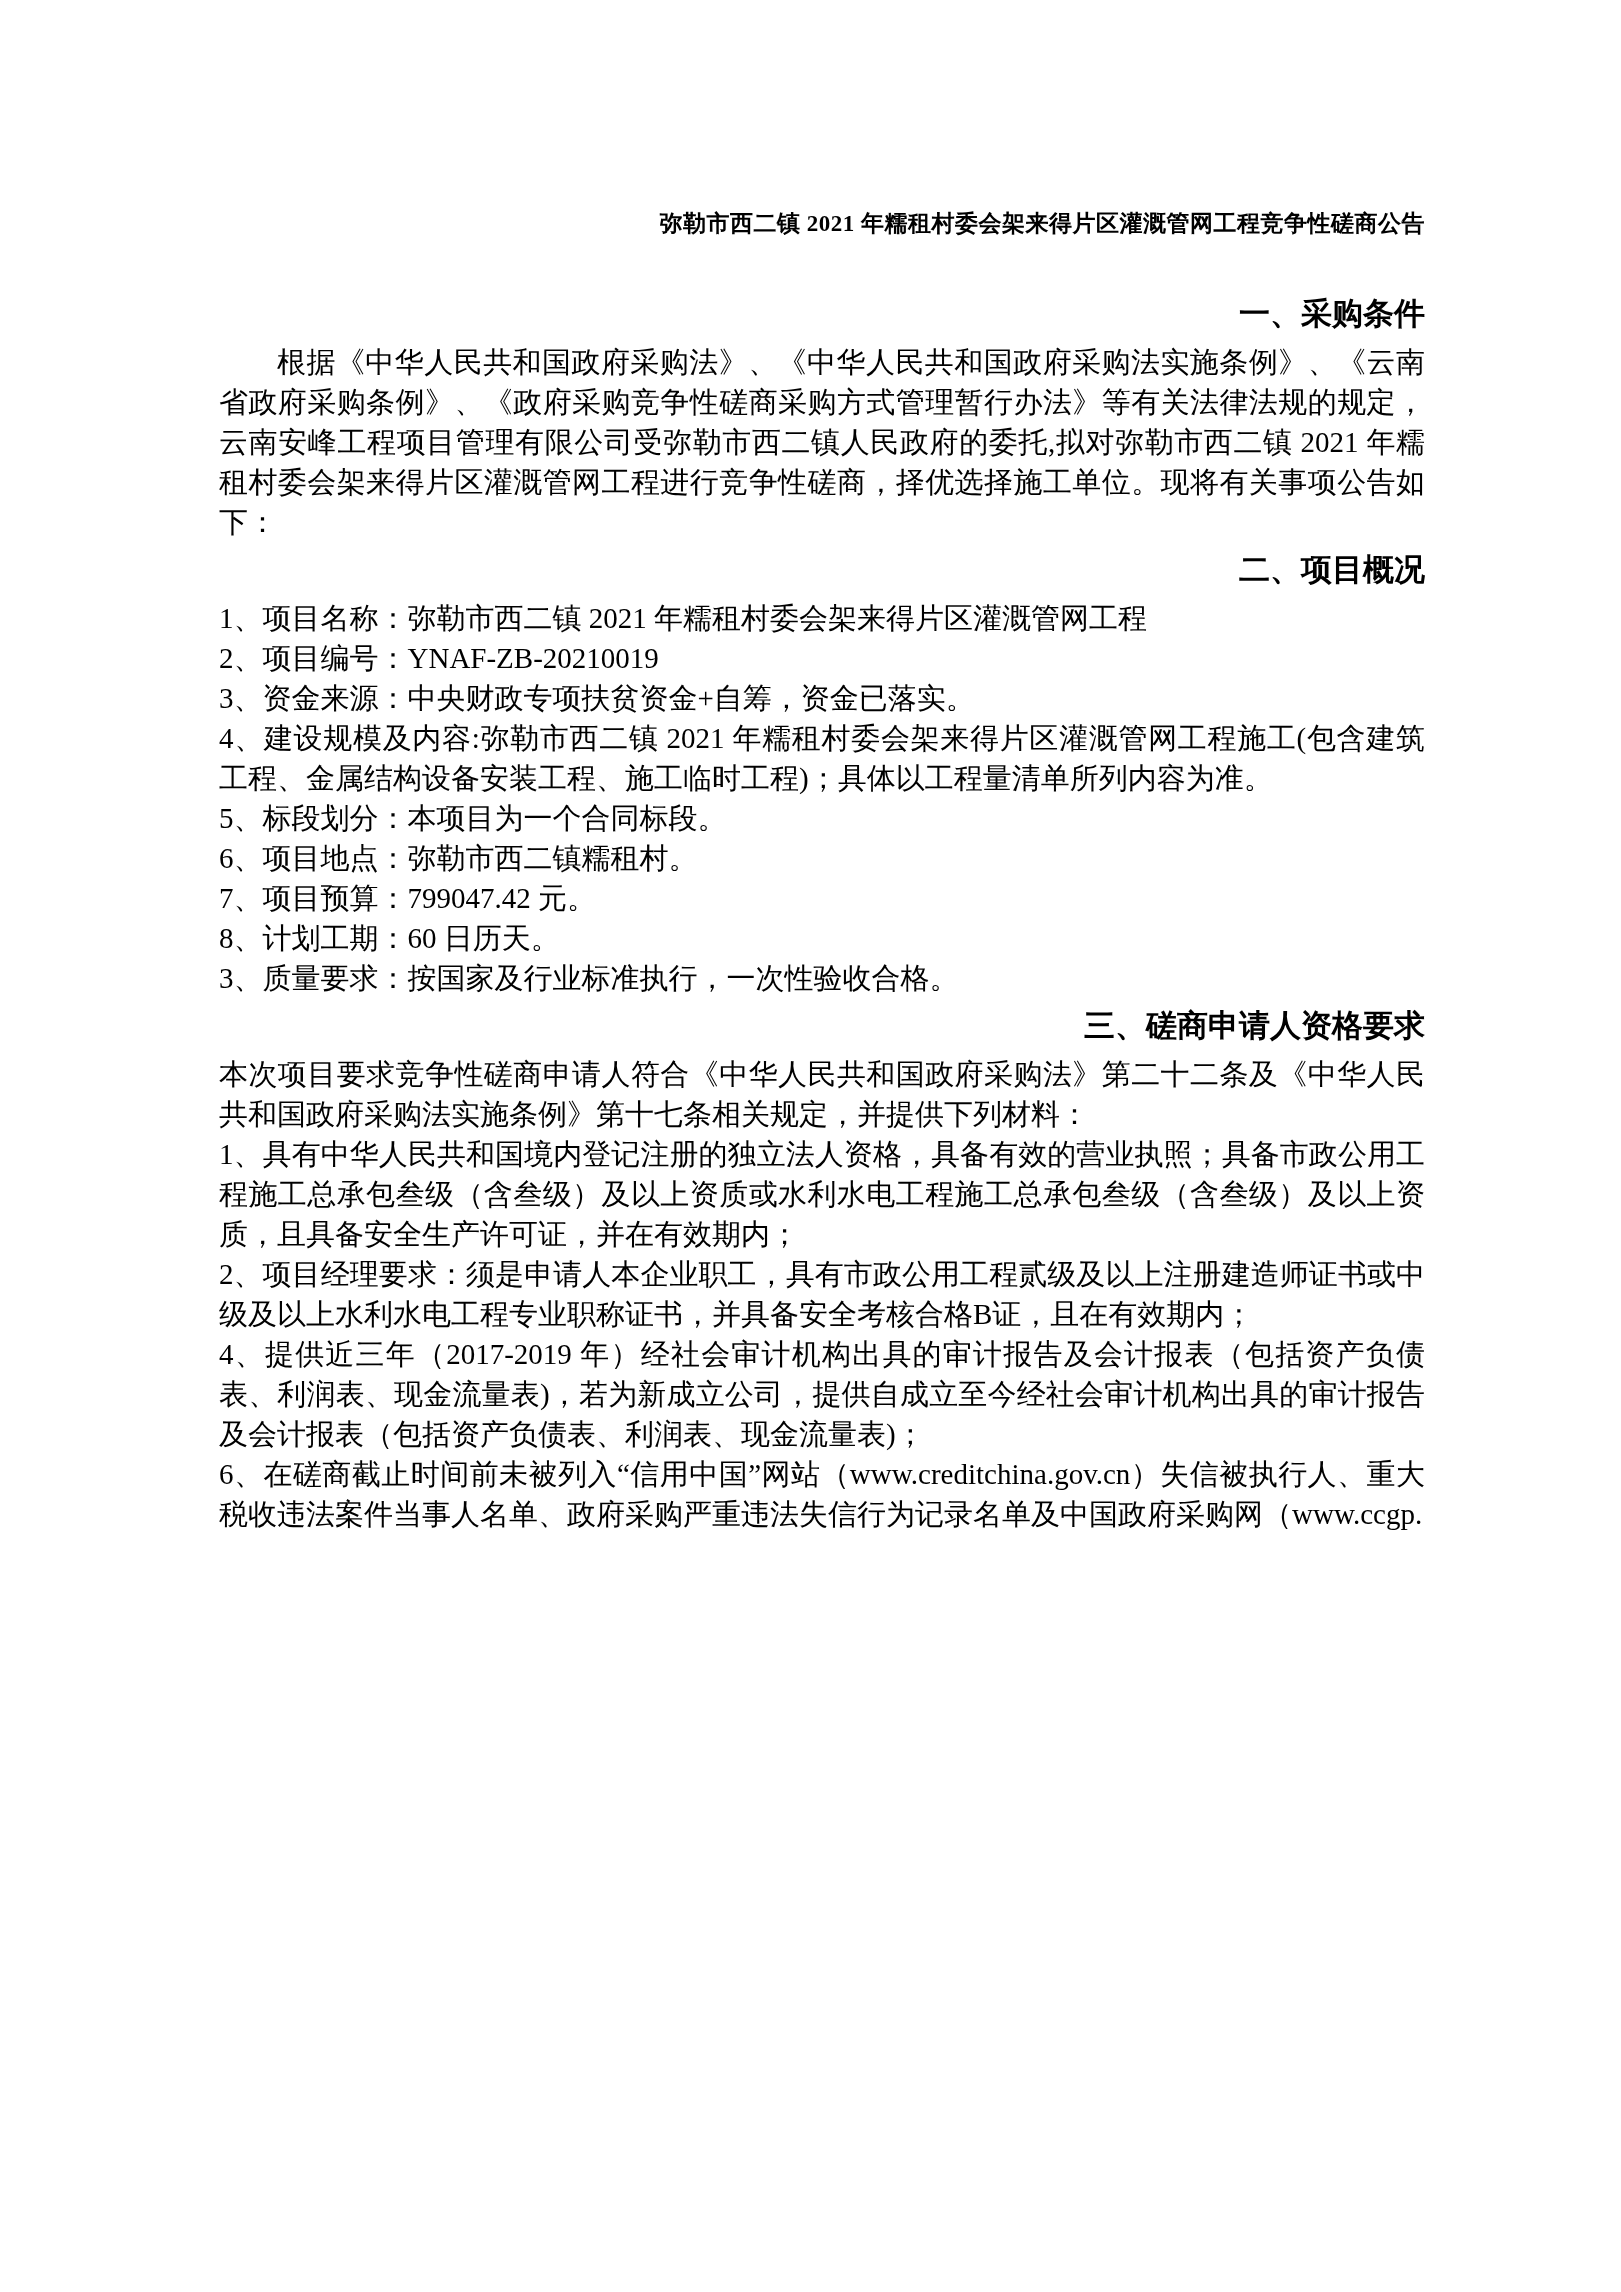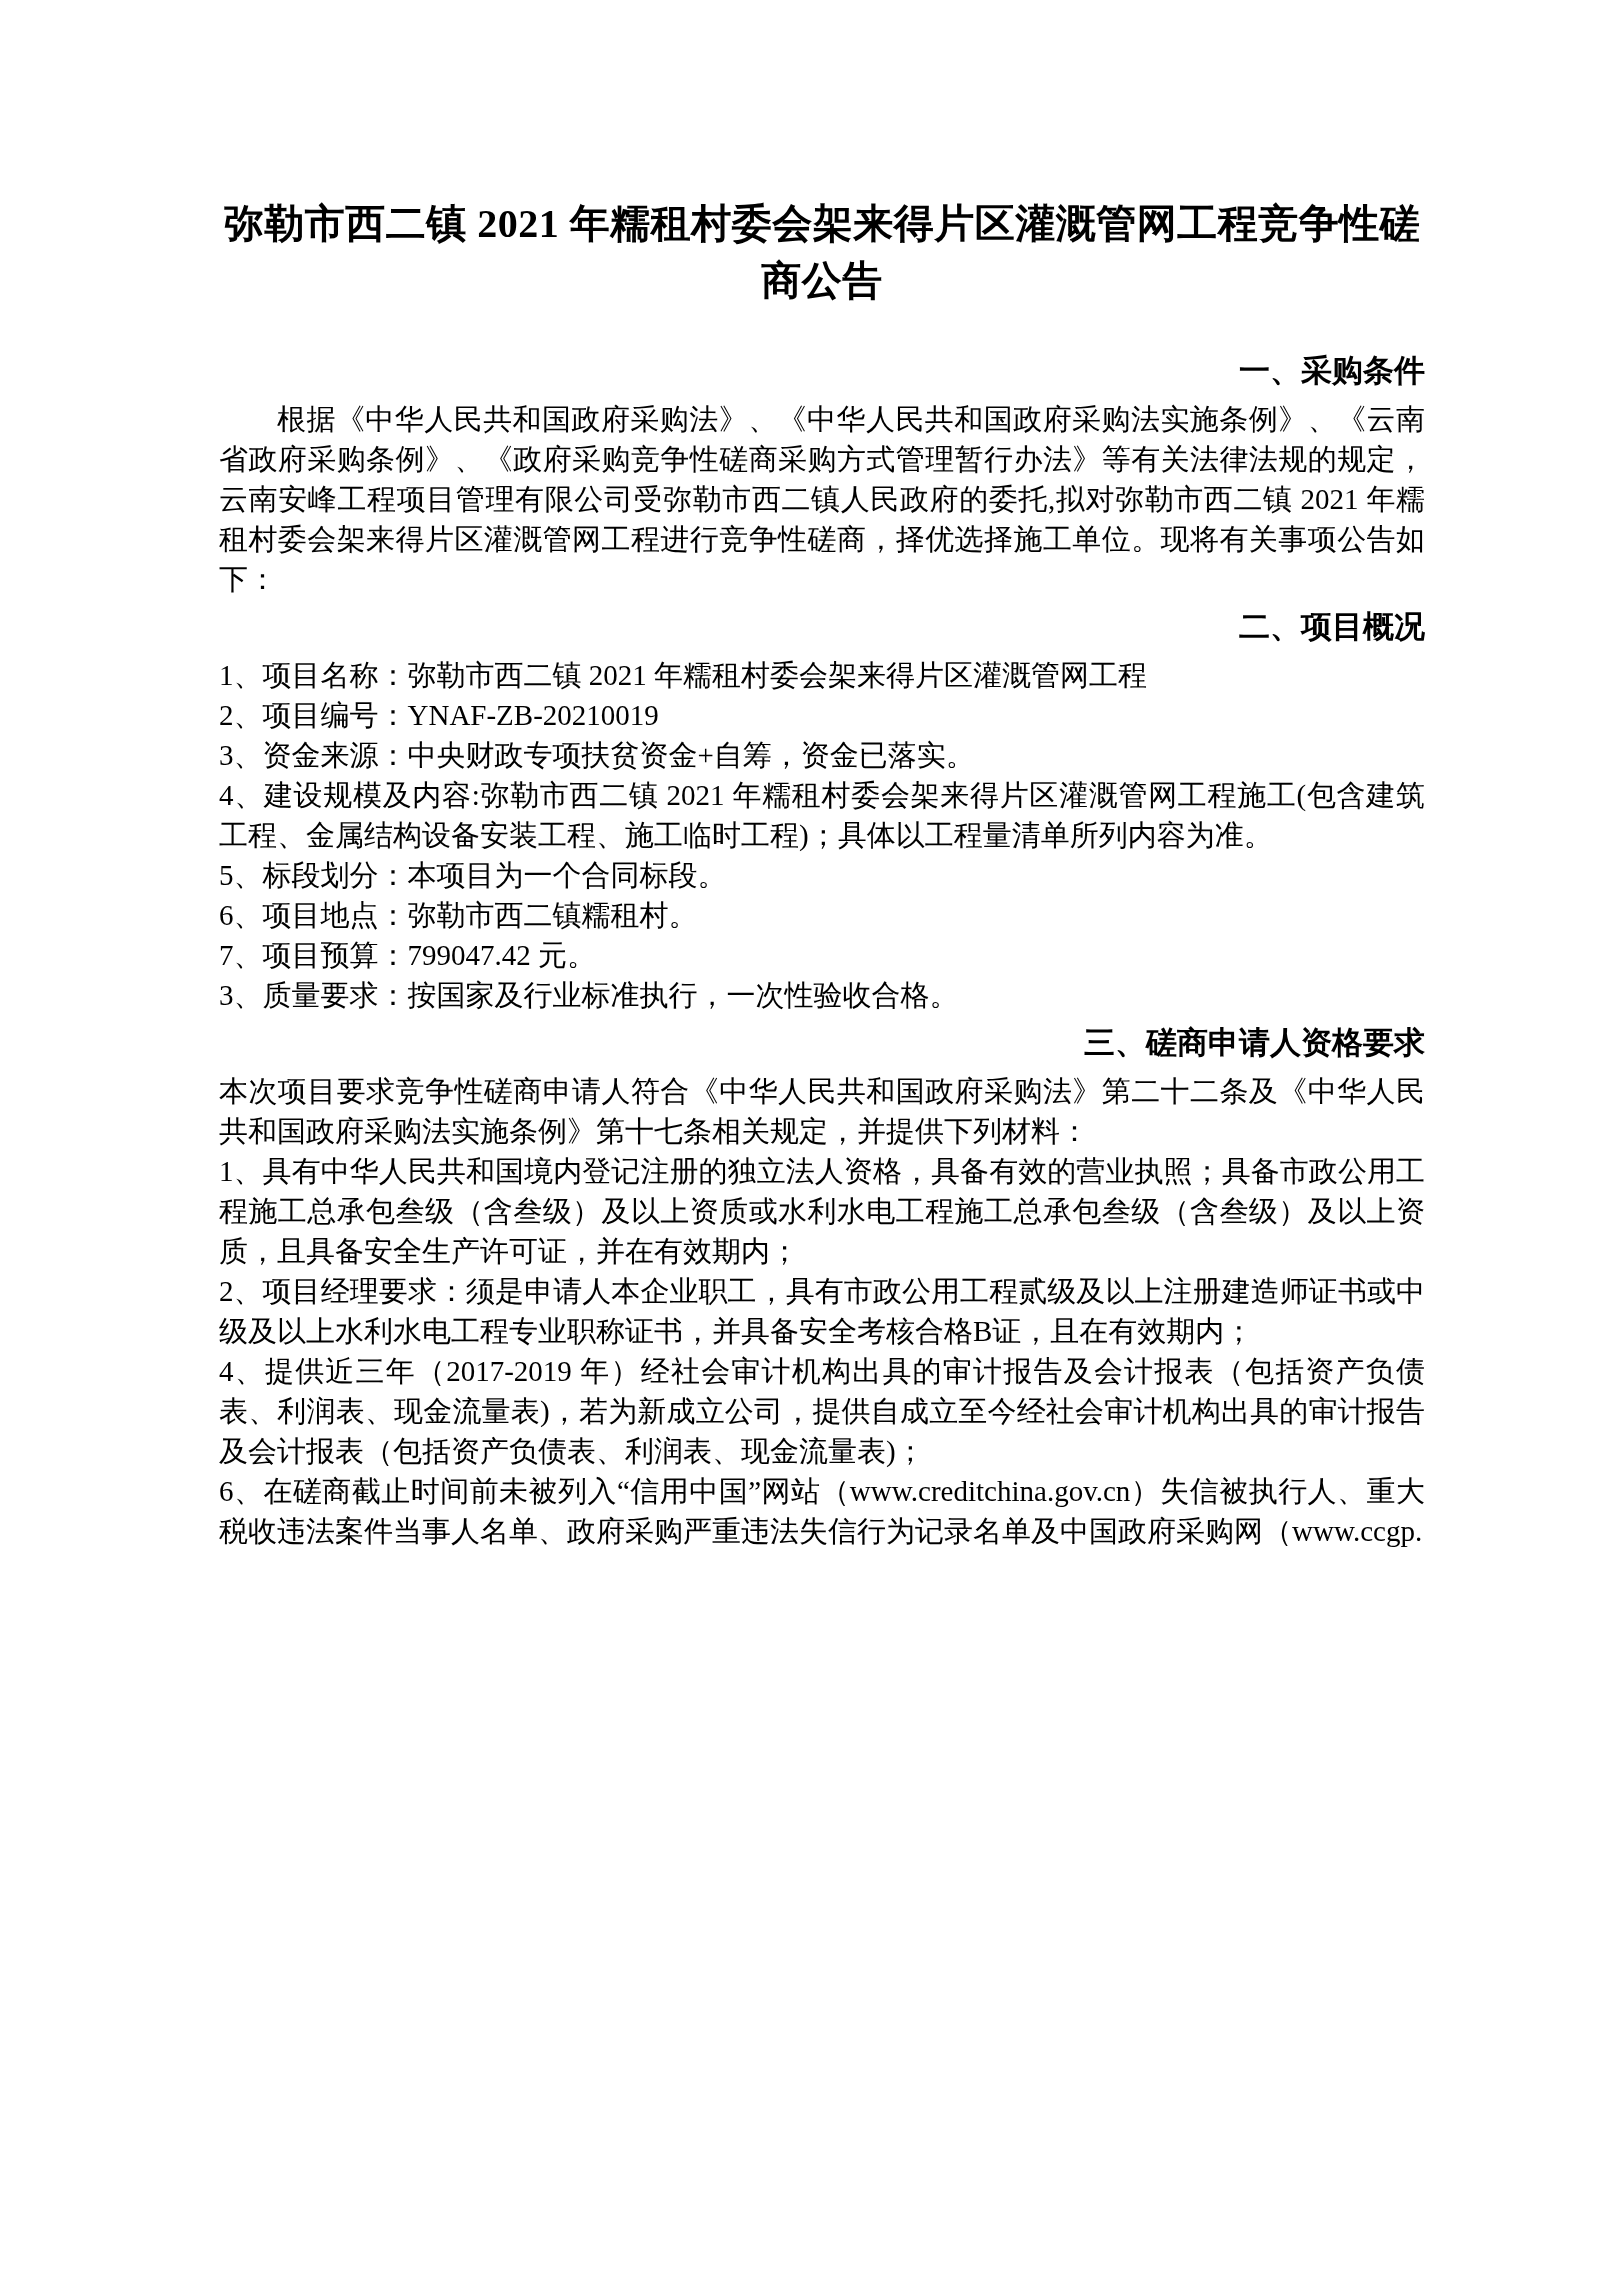--- a/index.html
+++ b/index.html
@@ -16,24 +16,24 @@
     font-family: "Liberation Serif", "DejaVu Serif", serif;
     color: #000000;
   }
   .content {
     position: absolute;
     left: 219px;
     top: 195px;
     width: 1206px;
   }
   .doc-title {
-    font-size: 40px;
+    font-size: 23px;
     font-weight: 700;
     line-height: 57px;
-    text-align: center;
+    text-align: right;
     margin: 0 0 34px 0;
     letter-spacing: 0.5px;
   }
   .sec-heading {
     font-size: 31px;
     font-weight: 700;
     line-height: 56px;
     margin: 0;
     text-align: right;
   }
@@ -62,20 +62,21 @@
     <p class="para indent">根据《中华人民共和国政府采购法》、《中华人民共和国政府采购法实施条例》、《云南省政府采购条例》、《政府采购竞争性磋商采购方式管理暂行办法》等有关法律法规的规定，云南安峰工程项目管理有限公司受弥勒市西二镇人民政府的委托,拟对弥勒市西二镇 2021 年糯租村委会架来得片区灌溉管网工程进行竞争性磋商，择优选择施工单位。现将有关事项公告如下：</p>
 
     <h2 class="sec-heading">二、项目概况</h2>
     <p class="para">1、项目名称：弥勒市西二镇 2021 年糯租村委会架来得片区灌溉管网工程</p>
     <p class="para">2、项目编号：YNAF-ZB-20210019</p>
     <p class="para">3、资金来源：中央财政专项扶贫资金+自筹，资金已落实。</p>
     <p class="para">4、建设规模及内容:弥勒市西二镇 2021 年糯租村委会架来得片区灌溉管网工程施工(包含建筑工程、金属结构设备安装工程、施工临时工程)；具体以工程量清单所列内容为准。</p>
     <p class="para">5、标段划分：本项目为一个合同标段。</p>
     <p class="para">6、项目地点：弥勒市西二镇糯租村。</p>
     <p class="para">7、项目预算：799047.42 元。</p>
+    <p class="para">8、计划工期：60 日历天。</p>
     <p class="para">3、质量要求：按国家及行业标准执行，一次性验收合格。</p>
 
     <h2 class="sec-heading">三、磋商申请人资格要求</h2>
     <p class="para">本次项目要求竞争性磋商申请人符合《中华人民共和国政府采购法》第二十二条及《中华人民共和国政府采购法实施条例》第十七条相关规定，并提供下列材料：</p>
     <p class="para">1、具有中华人民共和国境内登记注册的独立法人资格，具备有效的营业执照；具备市政公用工程施工总承包叁级（含叁级）及以上资质或水利水电工程施工总承包叁级（含叁级）及以上资质，且具备安全生产许可证，并在有效期内；</p>
     <p class="para">2、项目经理要求：须是申请人本企业职工，具有市政公用工程贰级及以上注册建造师证书或中级及以上水利水电工程专业职称证书，并具备安全考核合格B证，且在有效期内；</p>
     <p class="para">4、提供近三年（2017-2019 年）经社会审计机构出具的审计报告及会计报表（包括资产负债表、利润表、现金流量表)，若为新成立公司，提供自成立至今经社会审计机构出具的审计报告及会计报表（包括资产负债表、利润表、现金流量表)；</p>
     <p class="para">6、在磋商截止时间前未被列入“信用中国”网站（www.creditchina.gov.cn）失信被执行人、重大税收违法案件当事人名单、政府采购严重违法失信行为记录名单及中国政府采购网（www.ccgp.</p>
 
   </div>

